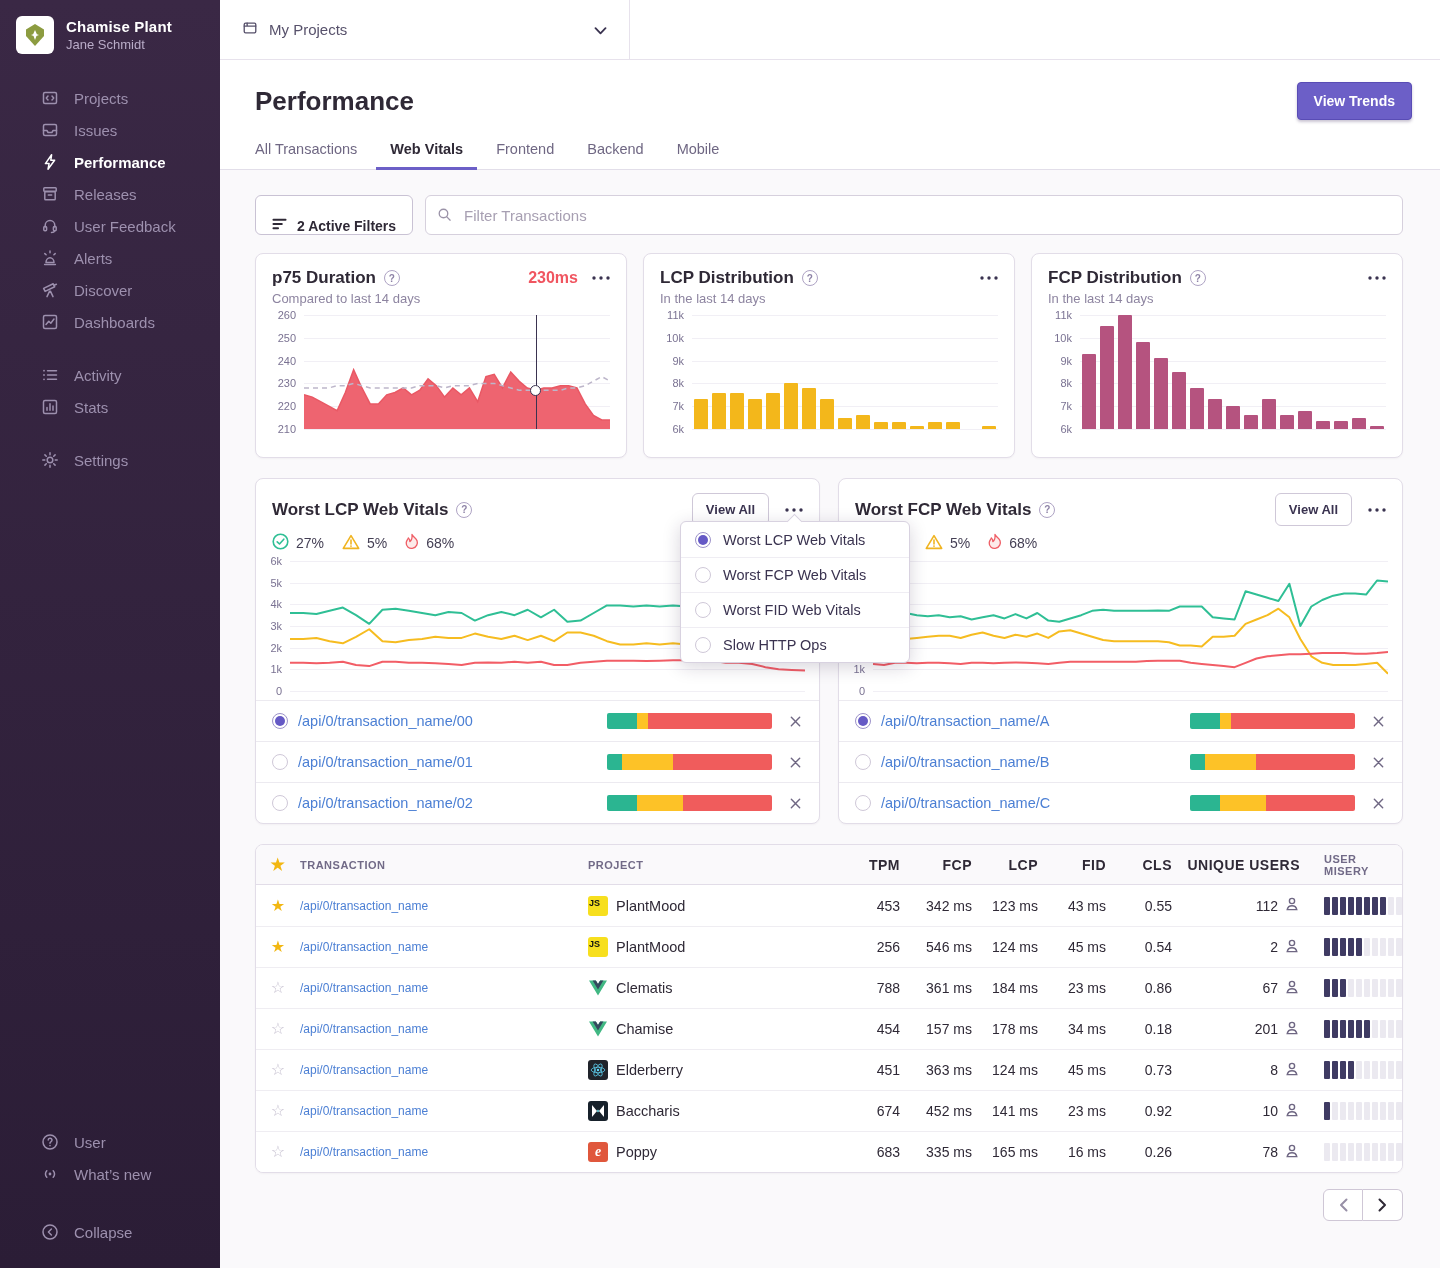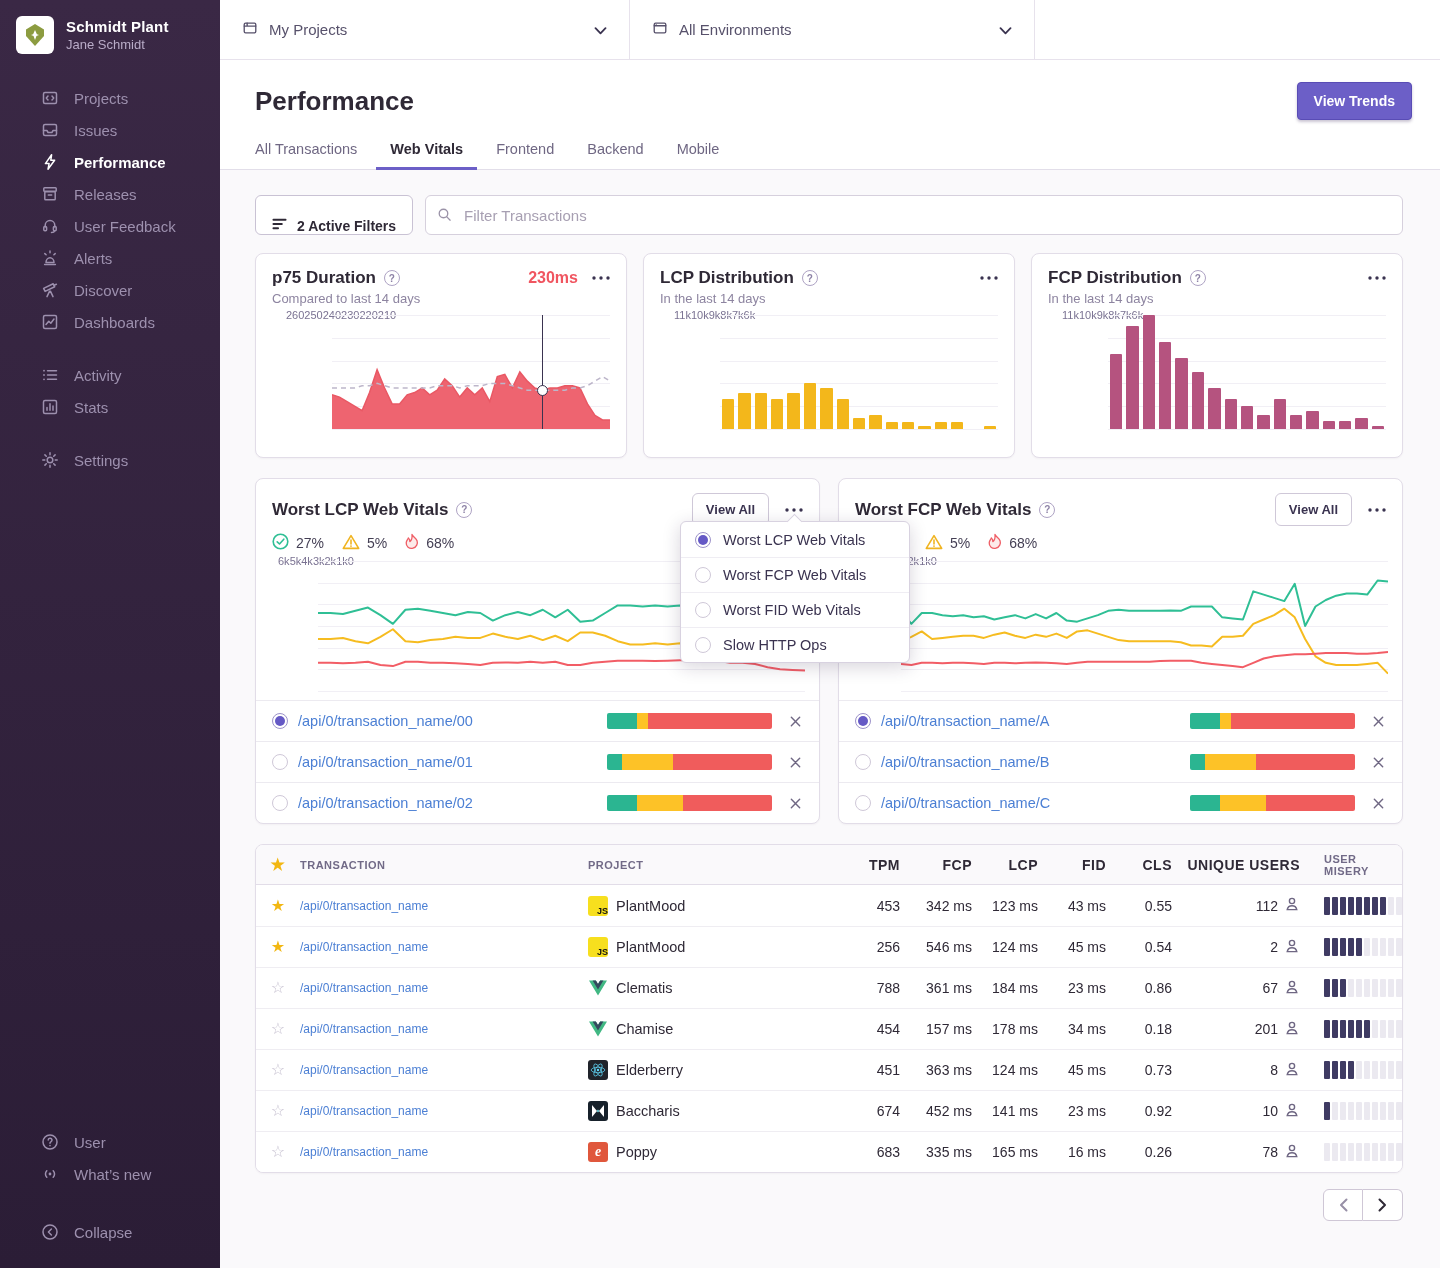--- a/index.html
+++ b/index.html
@@ -50,21 +50,21 @@
   .card1 { height:205px; padding:14px 16px 12px; }
   .c-head { display:flex; align-items:center; }
   .c-title { font-size:17px; font-weight:600; color:#2F2936; }
   .help { width:16px; height:16px; border:1.5px solid #AEA3C4; border-radius:50%; color:#8D82A6; font-size:10px; font-weight:700; display:inline-flex; align-items:center; justify-content:center; margin-left:8px; flex:none; cursor:pointer; }
   .c-value { margin-left:auto; font-size:16px; font-weight:700; color:#F05560; }
   .dots { cursor:pointer; display:flex; padding:4px 0; }
   .c-head .dots { margin-left:14px; }
   .c-sub { font-size:13px; color:#8D84A0; margin-top:3px; }
 
   .chart { display:flex; margin-top:9px; height:114px; }
-  .ylabels { width:32px; display:flex; flex-direction:row; justify-content:space-between; text-align:right; font-size:11px; color:#7A7292; padding-right:8px; line-height:10px; margin:-5px 14px; }
+  .ylabels { width:32px; display:flex; flex-direction:column; justify-content:space-between; text-align:right; font-size:11px; color:#7A7292; padding-right:8px; line-height:10px; margin:-5px 0; }
   .plot { flex:1; position:relative; }
   .gl { position:absolute; left:0; right:0; height:1px; background:#F1EFF5; }
   .plot svg { position:absolute; inset:0; width:100%; height:100%; }
   .bars { position:absolute; inset:0; display:flex; align-items:flex-end; gap:4px; padding:0 2px; }
   .bar { flex:1; border-radius:1px 1px 0 0; }
   .xline { position:absolute; top:0; bottom:0; width:1px; background:#3A3350; }
   .marker { position:absolute; width:11px; height:11px; border:1.5px solid #3A3350; background:#fff; border-radius:50%; }
 
   
   .cards-row2 { display:grid; grid-template-columns:1fr 1fr; gap:18px; margin:20px 37px 0 35px; }
@@ -104,21 +104,21 @@
   .star-on { color:#F2B712; } .star-off { color:#C6C0D0; }
   .c-txn { font-size:12px; color:#4B7FD4; cursor:pointer; white-space:nowrap; overflow:hidden; }
   .c-proj { display:flex; align-items:center; gap:8px; font-size:14.5px; color:#2F2936; }
   .num { text-align:right; font-size:14px; color:#2F2936; }
   .c-users { display:flex; justify-content:flex-end; align-items:center; gap:6px; font-size:14px; color:#2F2936; }
   .c-mis { display:flex; gap:2px; padding-left:24px; }
   .mis-bar { width:6px; height:18px; border-radius:1px; background:#EBE9F0; }
   .mis-bar.on { background:#3F3B63; }
 
   .pi { width:20px; height:20px; border-radius:3px; display:flex; align-items:center; justify-content:center; flex:none; overflow:hidden; }
-  .pi-js { background:#F7DF1E; color:#111; font-size:9px; font-weight:700; align-items:flex-end; justify-content:flex-end; padding:0; }
+  .pi-js { background:#F7DF1E; color:#111; font-size:9px; font-weight:700; align-items:flex-end; justify-content:flex-end; padding:8px; }
   .pi-react { background:#20232A; }
   .pi-dark { background:#17212B; }
   .pi-ember { background:#E0573C; color:#fff; font-family:"Liberation Serif", serif; font-style:italic; font-weight:700; font-size:14px; }
 
   
   .pager { display:flex; justify-content:flex-end; margin:16px 37px 0; }
   .pg-btn { width:40px; height:32px; background:#fff; border:1px solid #CFC7D6; display:flex; align-items:center; justify-content:center; cursor:pointer; }
   .pg-prev { border-radius:6px 0 0 6px; color:#978FA6; }
   .pg-next { border-radius:0 6px 6px 0; border-left:none; color:#2F2936; }
 </style>
@@ -129,21 +129,21 @@
 
   <aside class="sidebar">
     <div class="org">
       <div class="logo-box">
         <svg width="26" height="26" viewBox="0 0 26 26">
             <path d="M13 2 L22 7.5 V14 L13 24 L4 14 V7.5 Z" fill="#8C9C40"></path>
             <path d="M13 8 L15 12.5 L13 18 L11 12.5 Z M9 13 L13 11.6 L17 13 L13 14.4 Z" fill="#fff"></path>
           </svg>
       </div>
       <div>
-        <div class="org-name">Schmidt Plant</div>
+        <div class="org-name">Chamise Plant</div>
         <div class="org-user">Jane Schmidt</div>
       </div>
     </div>
     <nav id="nav-sections">
         <div class="nav-group">
           <div class="nav-item">
     <span class="nav-icon">
               <svg viewBox="0 0 18 18" width="18" height="18" fill="none" stroke="currentColor" stroke-width="1.5" stroke-linecap="round" stroke-linejoin="round">
                 <rect x="2.5" y="3.5" width="13" height="11" rx="1.5"></rect>
                 <path d="M7 7 5.3 9 7 11"></path>
@@ -290,31 +290,20 @@
 
   <div class="main">
 
     <div class="topbar">
       <div class="tb-item">
         <span><svg viewBox="0 0 18 18" width="16" height="16" fill="none" stroke="currentColor" stroke-width="1.5" stroke-linecap="round" stroke-linejoin="round">
               <rect x="2.5" y="3.5" width="13" height="11" rx="1.5"></rect>
               <path d="M2.5 6.8h13M5.8 3.5v3.3"></path>
             </svg></span>
         <span class="tb-label">My Projects</span>
-        <span><svg width="13" height="8" viewBox="0 0 13 8" fill="none" stroke="#3A3350" stroke-width="1.8" stroke-linecap="round" stroke-linejoin="round">
-              <path d="M1.5 1.2 6.5 6.3 11.5 1.2"></path>
-            </svg></span>
-      </div>
-      <div class="tb-item">
-        <span><svg viewBox="0 0 18 18" width="16" height="16" fill="none" stroke="currentColor" stroke-width="1.5" stroke-linecap="round" stroke-linejoin="round">
-              <rect x="2.5" y="3.5" width="13" height="11" rx="1.5"></rect>
-              <path d="M2.5 6.5h13"></path>
-              <circle cx="4.7" cy="5" r="0.6" fill="currentColor" stroke="none"></circle>
-            </svg></span>
-        <span class="tb-label">All Environments</span>
         <span><svg width="13" height="8" viewBox="0 0 13 8" fill="none" stroke="#3A3350" stroke-width="1.8" stroke-linecap="round" stroke-linejoin="round">
               <path d="M1.5 1.2 6.5 6.3 11.5 1.2"></path>
             </svg></span>
       </div>
     </div>
 
     <div class="page-head">
       <div class="head-row">
         <h1>Performance</h1>
         <button class="view-trends">View Trends</button>

